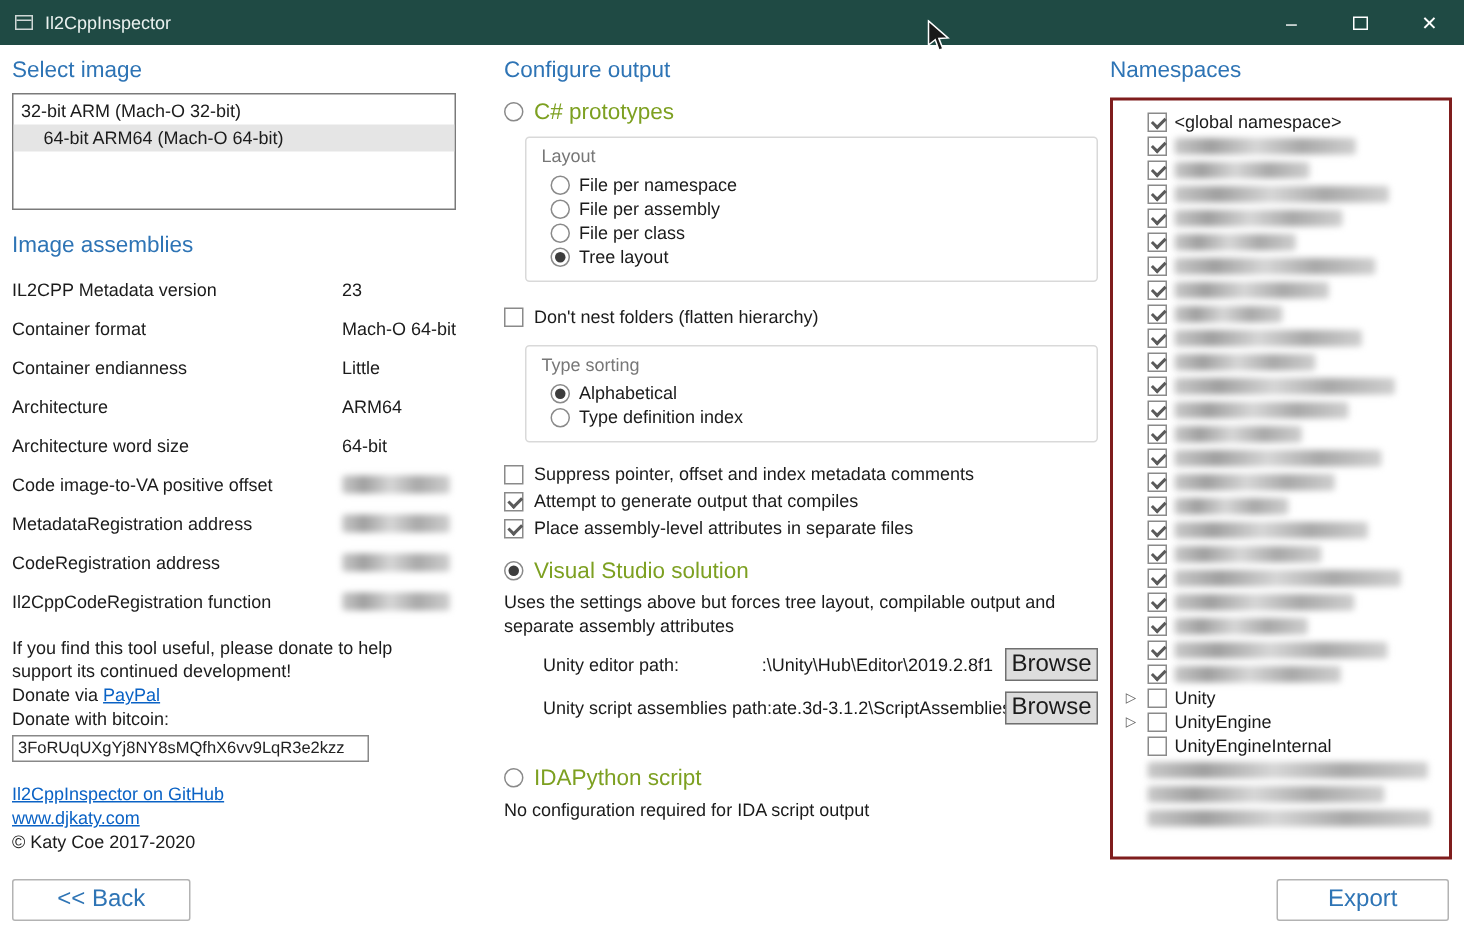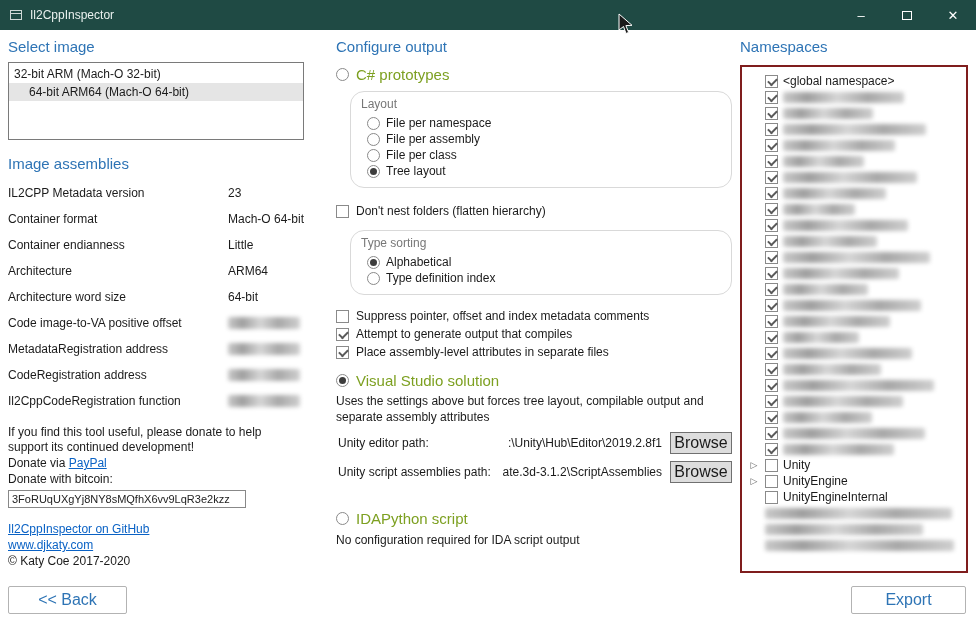--- a/index.html
+++ b/index.html
@@ -55,28 +55,28 @@
   .opt-heading{display:flex;align-items:center;gap:7px;margin-top:11px;}
   .opt-heading .lbl{font-size:15px;color:var(--green);text-align:center;}
   .radio{width:13px;height:13px;border:1px solid #8a8a8a;border-radius:50%;background:#fff;
     display:inline-block;position:relative;flex:none;}
   .radio.sel::after{content:'';position:absolute;left:2px;top:2px;right:2px;bottom:2px;
     background:#3d3d3d;border-radius:50%;}
   .cb{width:13px;height:13px;border:1px solid #8a8a8a;background:#fff;display:inline-block;
     position:relative;flex:none;}
   .cb.on::after{content:'';position:absolute;left:2px;top:2px;width:7px;height:4px;
     border-left:2px solid #5a5a5a;border-bottom:2px solid #5a5a5a;transform:rotate(-45deg);}
-  .groupbox{border:1px solid #d9d9d9;border-radius:14px;margin:8px 0 0 14px;padding:4px 8px 8px;}
+  .groupbox{border:1px solid #d9d9d9;border-radius:3px;margin:8px 0 0 14px;padding:4px 8px 8px;}
   .gb-title{color:#777;margin:1px 0 4px 2px;}
   .opt{display:flex;align-items:center;gap:6px;height:16px;margin-left:8px;}
   .cbrow{display:flex;align-items:center;gap:7px;height:18px;margin-top:0;}
   .cbrow.first{margin-top:14px;}
   .cb-stack{margin-top:12px;}
   .vs-desc{margin-top:4px;line-height:16px;width:382px;}
-  .field-row{display:flex;align-items:center;height:22px;margin:7px 0 0 2px;}
+  .field-row{display:flex;align-items:center;height:22px;margin:7px 0 0 26px;}
   .field-label{flex:none;white-space:nowrap;}
   .field-value{flex:1;text-align:right;padding-right:8px;white-space:nowrap;overflow:hidden;}
   .browse-btn{flex:none;width:62px;height:22px;background:#ddd;border:1px solid #707070;
     font-size:16px;font-family:"Liberation Sans",sans-serif;cursor:pointer;color:#1b1b1b;}
   .ida-desc{margin-top:5px;line-height:16px;}
   .mt-vs{}
   .mt-ida{margin-top:27px;}
   
   .ns-listbox{border:2px solid #7f1d1d;height:508px;margin-top:10px;padding:6px 4px 0 6px;overflow:hidden;}
   .ns-row{display:flex;align-items:center;gap:5px;height:16px;}

